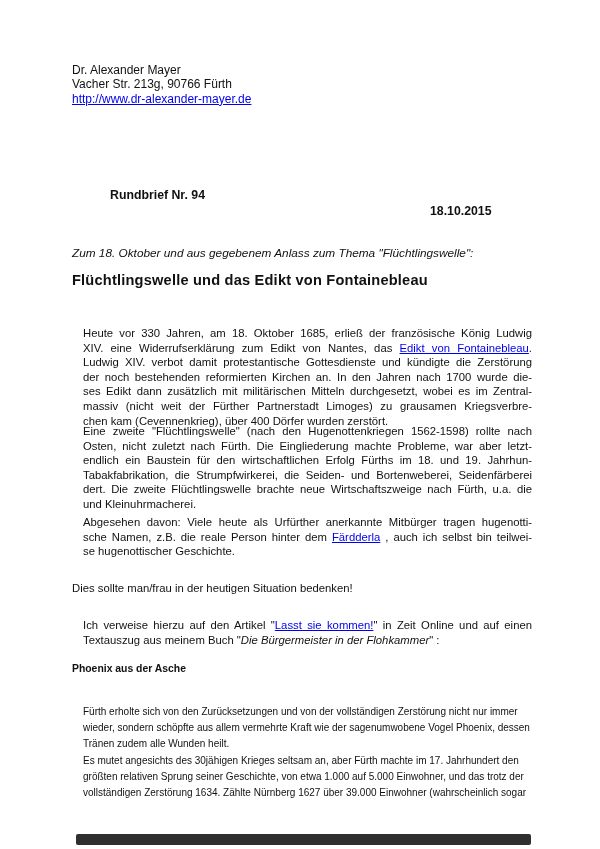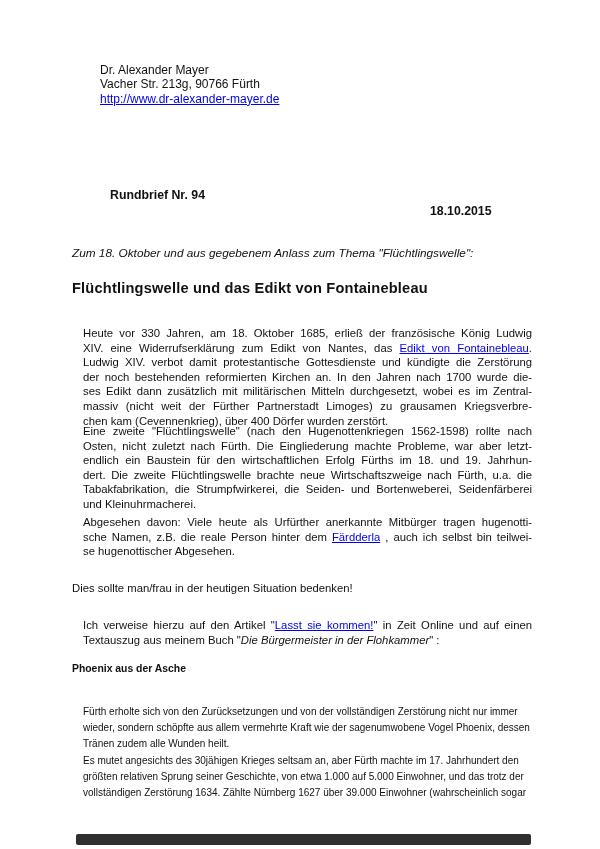--- a/index.html
+++ b/index.html
@@ -2,21 +2,21 @@
 <html><head>
 <meta charset="utf-8">
 <style>
   html,body { margin:0; padding:0; background:#e8e8e8; }
   .page {
     position:relative; width:600px; height:849px; margin:0 auto;
     background:#ffffff; overflow:hidden;
     font-family:"Liberation Sans", sans-serif; color:#111111;
   }
   .abs { position:absolute; left:72px; }
-  .sender-line { font-size:12px; line-height:14.4px;margin-left:28px; }
+  .sender-line { font-size:12px; line-height:14.4px; }
   a.lnk { color:#0000EE; text-decoration:underline; cursor:pointer; }
   .meta-row { width:460px; font-weight:bold; font-size:12.3px;padding-left:38px; }
   .meta-date { position:absolute; left:358px; top:16px; }
   .note { font-size:11.8px; font-style:italic; }
   .headline { font-size:14.6px; font-weight:bold; letter-spacing:0.2px; }
   .body-par { width:460px; font-size:11.3px; line-height:14.6px; }
   .small-par { width:474px; font-size:10px; line-height:16px;margin-top:14px; }
   .tline { white-space:nowrap;padding-left:11px; }
   .tline.just { text-align:justify; text-align-last:justify; white-space:normal; }
   .statement { font-size:11.3px; }
@@ -37,43 +37,43 @@
     <div class="sender-line"><a class="lnk" href="#">http://www.dr-alexander-mayer.de</a></div>
   </div>
 
   <div class="abs meta-row" style="top:188px; position:absolute;">
     <span>Rundbrief Nr. 94</span>
     <span class="meta-date">18.10.2015</span>
   </div>
 
   <div class="abs note" style="top:246px">Zum 18. Oktober und aus gegebenem Anlass zum Thema "Flüchtlingswelle":</div>
 
-  <div class="abs headline" style="top:280px">Flüchtlingswelle und das Edikt von Fontainebleau</div>
+  <div class="abs headline" style="top:272px">Flüchtlingswelle und das Edikt von Fontainebleau</div>
 
   <div class="abs body-par" style="top:326px">
       <div class="tline just"><span>Heute vor 330 Jahren, am 18. Oktober 1685, erließ der französische König Ludwig</span></div>
       <div class="tline just"><span>XIV. eine Widerrufserklärung zum Edikt von Nantes, das </span><a href="#" class="lnk">Edikt von Fontainebleau</a><span>.</span></div>
       <div class="tline just"><span>Ludwig XIV. verbot damit protestantische Gottesdienste und kündigte die Zerstörung</span></div>
       <div class="tline just"><span>der noch bestehenden reformierten Kirchen an. In den Jahren nach 1700 wurde die-</span></div>
       <div class="tline just"><span>ses Edikt dann zusätzlich mit militärischen Mitteln durchgesetzt, wobei es im Zentral-</span></div>
       <div class="tline just"><span>massiv (nicht weit der Fürther Partnerstadt Limoges) zu grausamen Kriegsverbre-</span></div>
       <div class="tline"><span>chen kam (Cevennenkrieg), über 400 Dörfer wurden zerstört.</span></div>
     </div>
   <div class="abs body-par" style="top:424px">
       <div class="tline just"><span>Eine zweite "Flüchtlingswelle" (nach den Hugenottenkriegen 1562-1598) rollte nach</span></div>
       <div class="tline just"><span>Osten, nicht zuletzt nach Fürth. Die Eingliederung machte Probleme, war aber letzt-</span></div>
       <div class="tline just"><span>endlich ein Baustein für den wirtschaftlichen Erfolg Fürths im 18. und 19. Jahrhun-</span></div>
+      <div class="tline just"><span>Tabakfabrikation, die Strumpfwirkerei, die Seiden- und Bortenweberei, Seidenfärberei</span></div>
       <div class="tline just"><span>dert. Die zweite Flüchtlingswelle brachte neue Wirtschaftszweige nach Fürth, u.a. die</span></div>
-      <div class="tline just"><span>Tabakfabrikation, die Strumpfwirkerei, die Seiden- und Bortenweberei, Seidenfärberei</span></div>
       <div class="tline"><span>und Kleinuhrmacherei.</span></div>
     </div>
   <div class="abs body-par" style="top:515px">
       <div class="tline just"><span>Abgesehen davon: Viele heute als Urfürther anerkannte Mitbürger tragen hugenotti-</span></div>
       <div class="tline just"><span>sche Namen, z.B. die reale Person hinter dem </span><a href="#" class="lnk">Färdderla</a><span> , auch ich selbst bin teilwei-</span></div>
-      <div class="tline"><span>se hugenottischer Abgesehen.</span></div>
+      <div class="tline"><span>se hugenottischer Geschichte.</span></div>
     </div>
 
   <div class="abs statement" style="top:582px">Dies sollte man/frau in der heutigen Situation bedenken!</div>
 
   <div class="abs body-par" style="top:618px; line-height:15px;">
       <div class="tline just"><span>Ich verweise hierzu auf den Artikel "</span><a href="#" class="lnk">Lasst sie kommen!</a><span>" in Zeit Online und auf einen</span></div>
       <div class="tline"><span>Textauszug aus meinem Buch "</span><em>Die Bürgermeister in der Flohkammer</em><span>" :</span></div>
     </div>
 
   <div class="abs subheading" style="top:663px">Phoenix aus der Asche</div>

